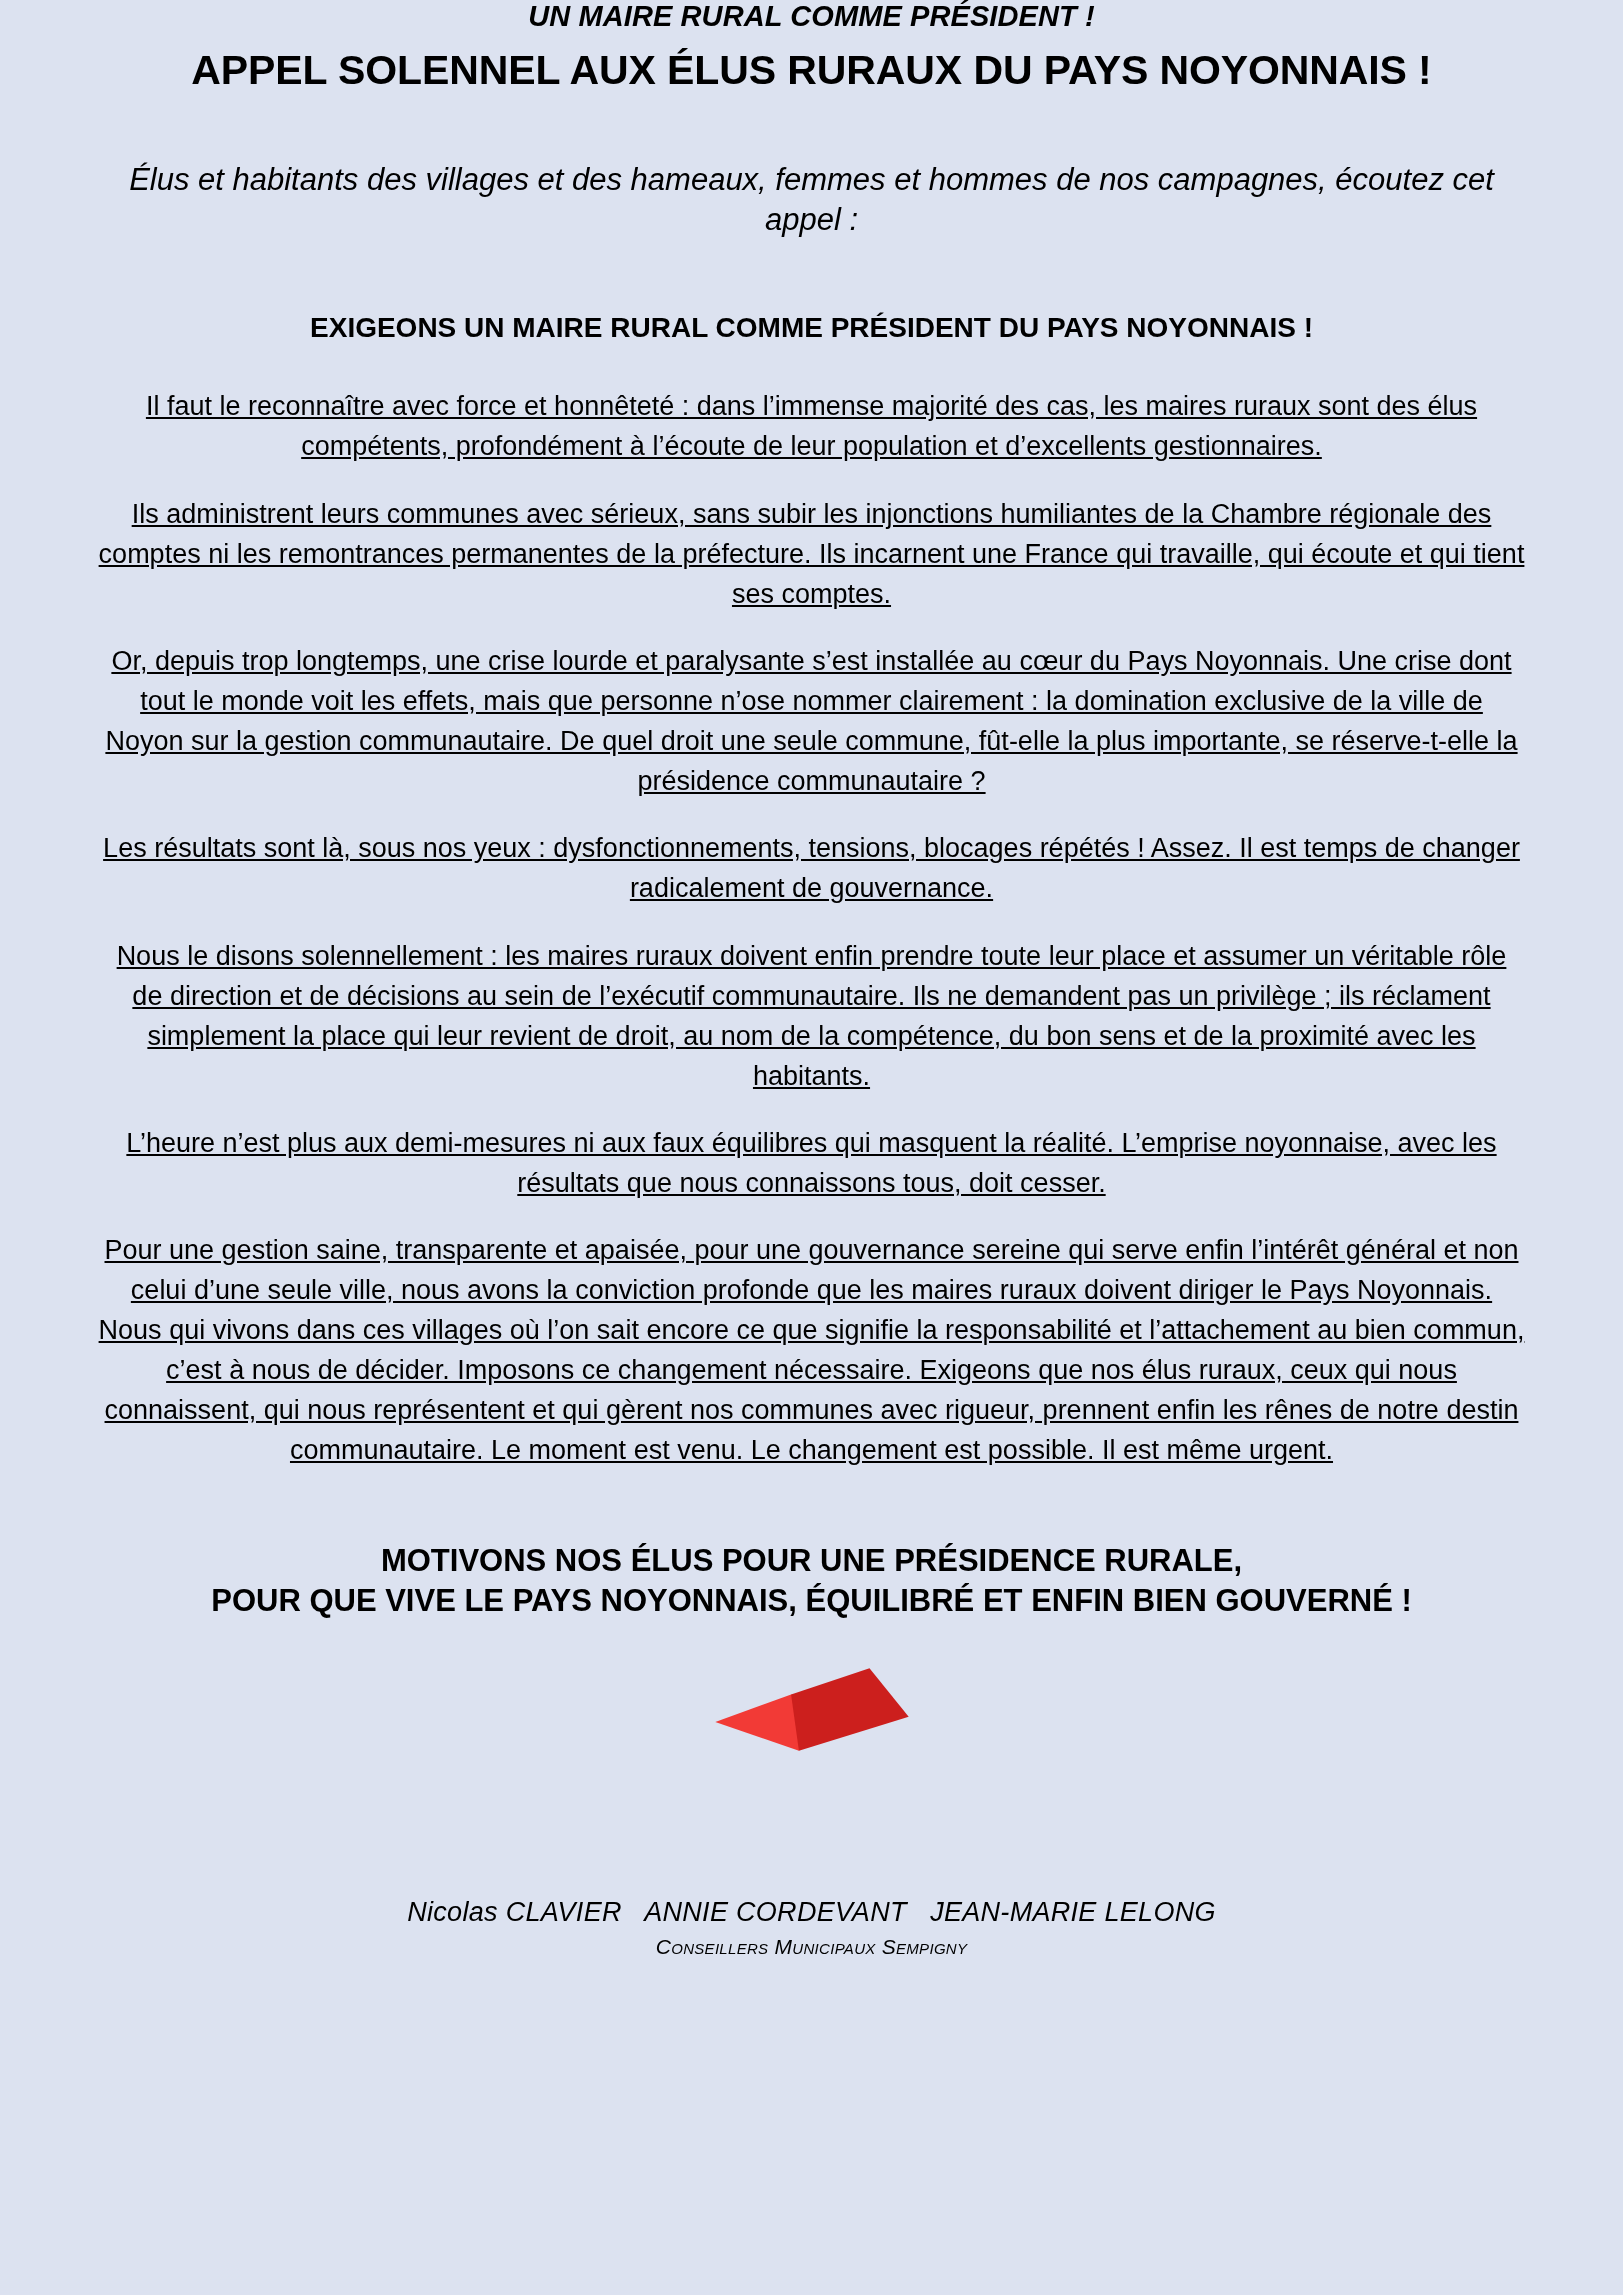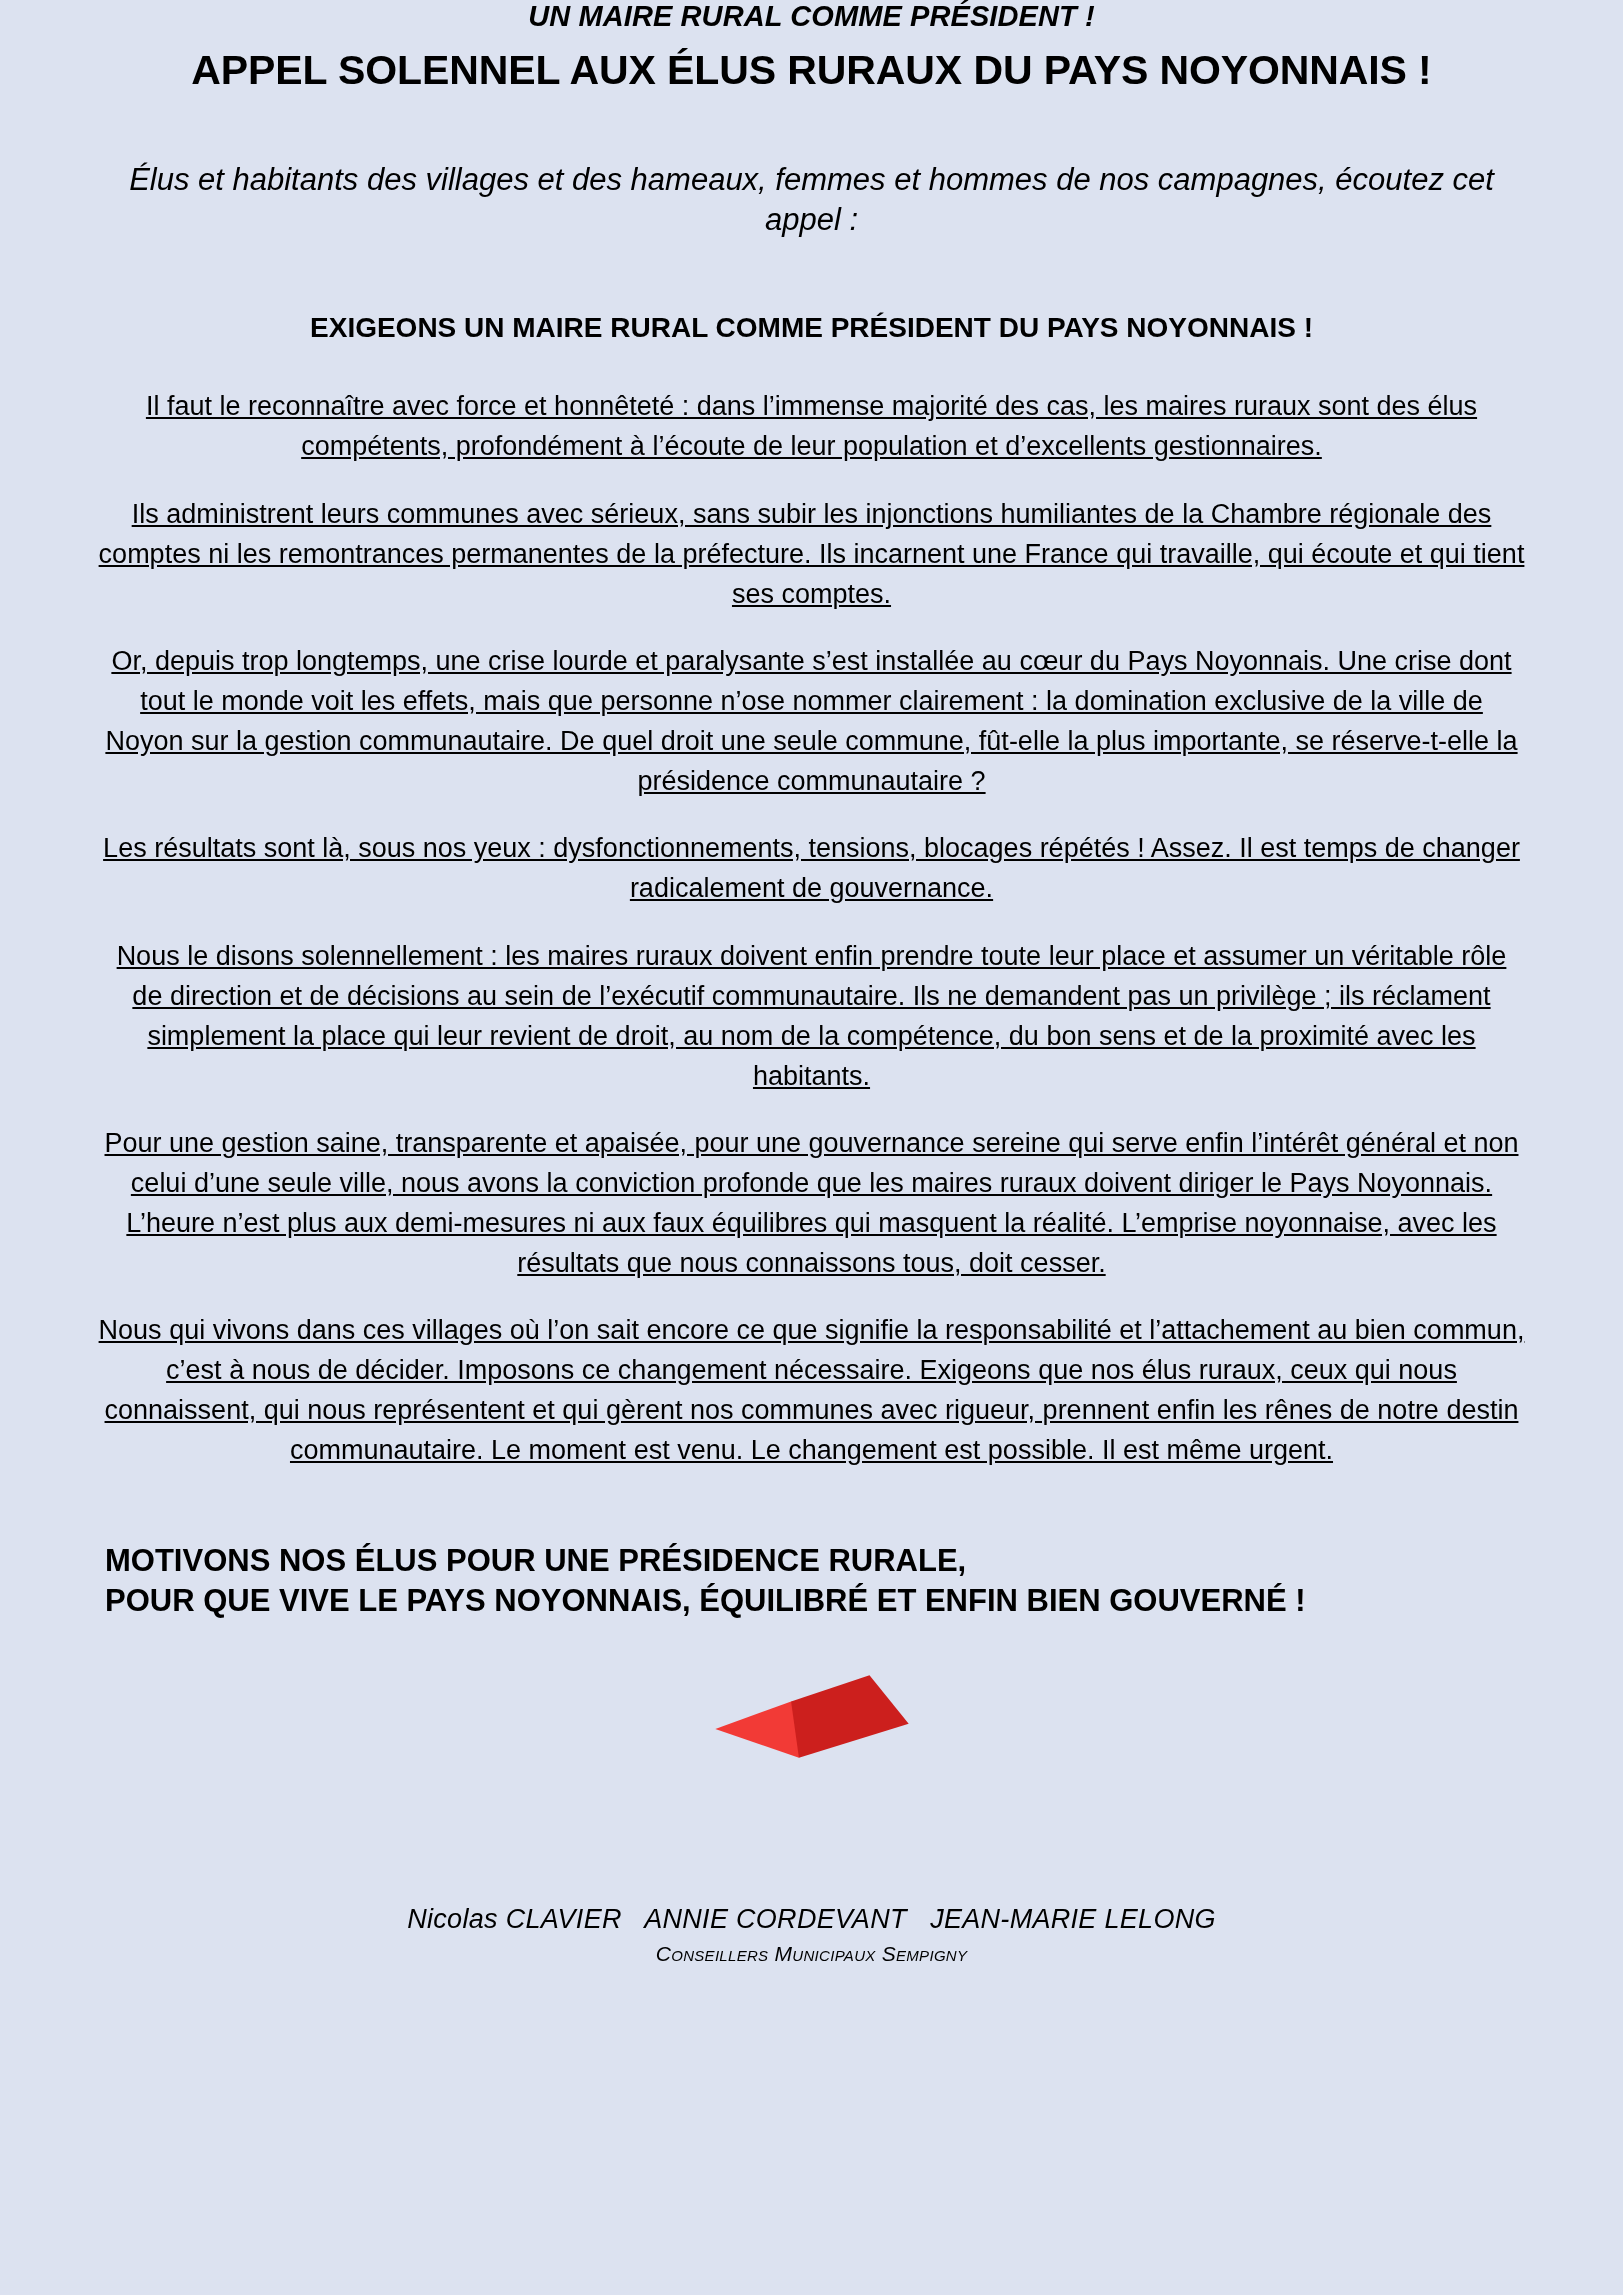--- a/index.html
+++ b/index.html
@@ -82,23 +82,23 @@
     text-align: center;
     font-size: 27px;
     line-height: 1.48;
   }
   p.para.tight {
     margin-bottom: 0;
   }
 
   
   .slogan {
-    margin: 7px;
+    margin: 0;
     padding-top: 42px;
-    text-align: left;
+    text-align: center;
     font-weight: bold;
     font-size: 31px;
     line-height: 1.3;
   }
   .slogan .line {
     display: block;
   }
 
   
   .emblem-wrap {
@@ -148,22 +148,22 @@
     <p class="lede">Élus et habitants des villages et des hameaux, femmes et hommes de nos campagnes, écoutez cet appel :</p>
 
     <h3 class="subhead">EXIGEONS UN MAIRE RURAL COMME PRÉSIDENT DU PAYS NOYONNAIS !</h3>
 
     <div class="body-block">
       <p class="para">Il faut le reconnaître avec force et honnêteté : dans l’immense majorité des cas, les maires ruraux sont des élus compétents, profondément à l’écoute de leur population et d’excellents gestionnaires.</p>
       <p class="para">Ils administrent leurs communes avec sérieux, sans subir les injonctions humiliantes de la Chambre régionale des comptes ni les remontrances permanentes de la préfecture. Ils incarnent une France qui travaille, qui écoute et qui tient ses comptes.</p>
       <p class="para">Or, depuis trop longtemps, une crise lourde et paralysante s’est installée au cœur du Pays Noyonnais. Une crise dont tout le monde voit les effets, mais que personne n’ose nommer clairement : la domination exclusive de la ville de Noyon sur la gestion communautaire. De quel droit une seule commune, fût-elle la plus importante, se réserve-t-elle la présidence communautaire ?</p>
       <p class="para">Les résultats sont là, sous nos yeux : dysfonctionnements, tensions, blocages répétés ! Assez. Il est temps de changer radicalement de gouvernance.</p>
       <p class="para">Nous le disons solennellement : les maires ruraux doivent enfin prendre toute leur place et assumer un véritable rôle de direction et de décisions au sein de l’exécutif communautaire. Ils ne demandent pas un privilège ; ils réclament simplement la place qui leur revient de droit, au nom de la compétence, du bon sens et de la proximité avec les habitants.</p>
+      <p class="para">L’heure n’est plus aux demi-mesures ni aux faux équilibres qui masquent la réalité. L’emprise noyonnaise, avec les résultats que nous connaissons tous, doit cesser.</p>
       <p class="para tight">Pour une gestion saine, transparente et apaisée, pour une gouvernance sereine qui serve enfin l’intérêt général et non celui d’une seule ville, nous avons la conviction profonde que les maires ruraux doivent diriger le Pays Noyonnais.</p>
-      <p class="para">L’heure n’est plus aux demi-mesures ni aux faux équilibres qui masquent la réalité. L’emprise noyonnaise, avec les résultats que nous connaissons tous, doit cesser.</p>
       <p class="para">Nous qui vivons dans ces villages où l’on sait encore ce que signifie la responsabilité et l’attachement au bien commun, c’est à nous de décider. Imposons ce changement nécessaire. Exigeons que nos élus ruraux, ceux qui nous connaissent, qui nous représentent et qui gèrent nos communes avec rigueur, prennent enfin les rênes de notre destin communautaire. Le moment est venu. Le changement est possible. Il est même urgent.</p>
     </div>
 
     <div class="slogan">
       <span class="line">MOTIVONS NOS ÉLUS POUR UNE PRÉSIDENCE RURALE,</span>
       <span class="line">POUR QUE VIVE LE PAYS NOYONNAIS, ÉQUILIBRÉ ET ENFIN BIEN GOUVERNÉ !</span>
     </div>
 
     <div class="emblem-wrap">
       <svg class="emblem" viewBox="0 0 300 150" aria-hidden="true">

